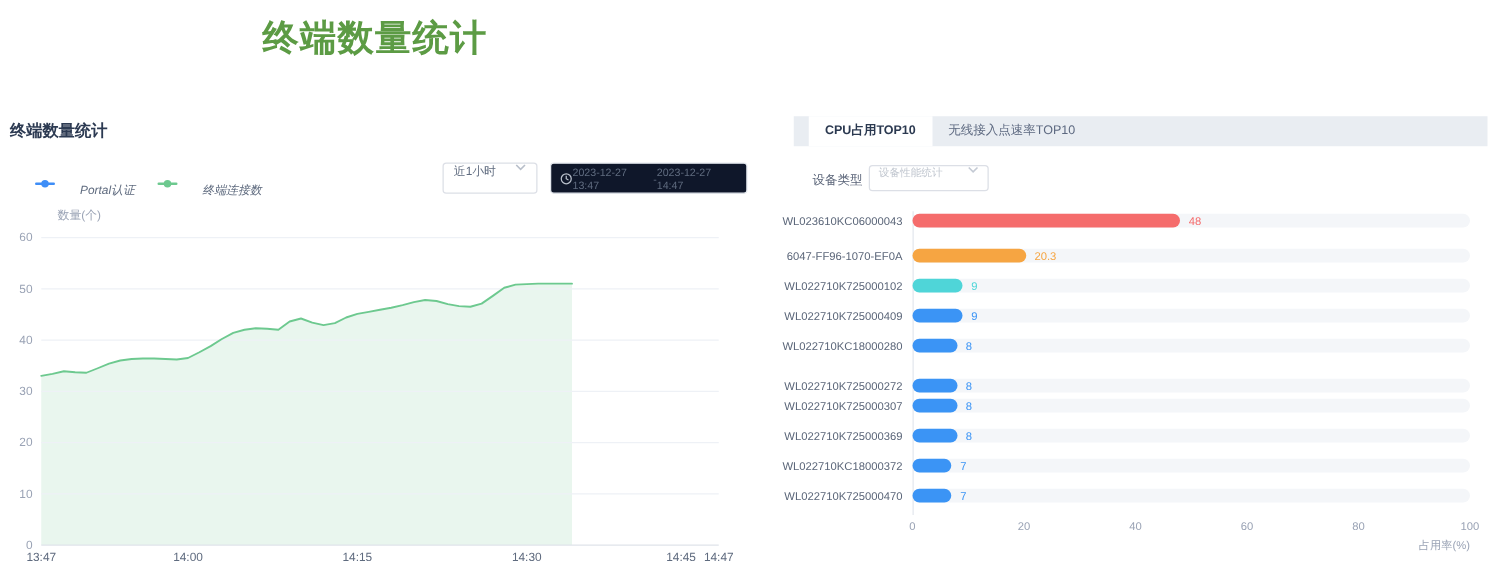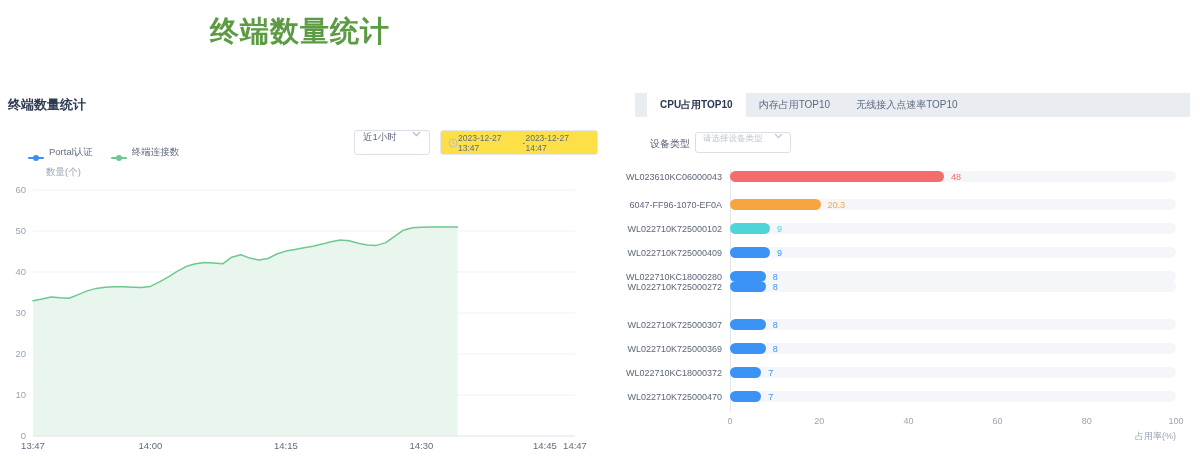--- a/index.html
+++ b/index.html
@@ -11,24 +11,24 @@
   .half.right{left:600px;}
   .big-heading{position:absolute;top:12px;left:0;width:100%;text-align:center;
        font-size:29px;line-height:38px;font-weight:700;color:#5c9b44;letter-spacing:1px;}
   .panel-title{position:absolute;top:96px;left:8px;font-size:13px;font-weight:700;color:#2c3a52;}
   
   .sel{display:flex;align-items:flex-start;justify-content:space-between;border:1px solid #dcdfe6;
        border-radius:3px;background:#fff;box-sizing:border-box;color:#5f6b7f;cursor:pointer;}
   .time-sel{position:absolute;left:354px;top:130px;width:76px;height:25px;padding:0 8px;font-size:9.5px;}
   .chev{display:inline-flex;align-items:center;}
   .daterange{position:absolute;left:440px;top:130px;width:158px;height:25px;border:1px solid #e4e8ee;
-       border-radius:3px;background:#fde047;box-sizing:border-box;display:flex;align-items:center;
+       border-radius:3px;background:#0f172a;box-sizing:border-box;display:flex;align-items:center;
        justify-content:space-between;padding:0 7px;font-size:8.5px;color:#5f6b7f;cursor:pointer;}
   .legend{position:absolute;left:28px;top:146px;display:flex;gap:18px;align-items:center;height:12px;}
-  .lg-item{display:flex;align-items:flex-end;gap:5px;cursor:pointer;}
+  .lg-item{display:flex;align-items:flex-start;gap:20px;cursor:pointer;font-style:italic;}
   .lg-line{position:relative;width:16px;height:2px;border-radius:1px;display:inline-block;}
   .lg-dot{position:absolute;left:5px;top:-2px;width:6px;height:6px;border-radius:50%;display:inline-block;}
   .lg-text{font-size:9.5px;color:#5f6b7f;}
   .y-name{position:absolute;left:10px;top:166px;font-size:9.5px;color:#9aa3b5;margin-left:36px;}
   #line-chart{position:absolute;left:0;top:182px;}
   
   .tabbar{position:absolute;left:35px;right:10px;top:93px;height:24px;background:#e9edf2;
        display:flex;align-items:stretch;padding-left:12px;}
   .tab{padding:0 13px;line-height:24px;font-size:10px;color:#5d6980;white-space:nowrap;cursor:pointer;}
   .tab.active{background:#fff;color:#2b3950;font-weight:700;}
@@ -114,27 +114,26 @@
         <text x="544.9" y="267" text-anchor="middle" fill="#5f6b7f" font-size="9.5">14:45</text>
         <text x="575.0" y="267" text-anchor="middle" fill="#5f6b7f" font-size="9.5">14:47</text>
         <path d="M33.0 118.7 L42.0 117.1 L51.1 115.0 L60.1 115.8 L69.1 116.2 L78.2 112.6 L87.2 108.9 L96.2 106.4 L105.3 105.2 L114.3 104.8 L123.3 104.8 L132.4 105.2 L141.4 105.6 L150.4 104.4 L159.5 99.8 L168.5 94.9 L177.5 89.2 L186.6 84.3 L195.6 81.8 L204.6 80.6 L213.7 81.0 L222.7 81.8 L231.7 75.2 L240.8 72.8 L249.8 76.1 L258.8 78.1 L267.9 76.5 L276.9 72.0 L285.9 69.1 L295.0 67.5 L304.0 65.8 L313.0 64.2 L322.1 62.1 L331.1 59.7 L340.1 58.0 L349.2 58.8 L358.2 61.3 L367.2 62.9 L376.3 63.4 L385.3 60.9 L394.3 54.7 L403.4 48.2 L412.4 45.7 L421.4 45.3 L430.5 44.9 L439.5 44.9 L448.5 44.9 L457.6 44.9" fill="none" stroke="#6dc98f" stroke-width="1.5" stroke-linejoin="round" stroke-linecap="round"></path>
       </svg>
   </section>
 
   <section class="half right">
 
     <div class="tabbar" id="tabbar">
         <div class="tab active">CPU占用TOP10</div>
-        <div class="tab">内存占用TOP10</div>
         <div class="tab">无线接入点速率TOP10</div>
       </div>
 
     <span class="devtype-label">设备类型</span>
     <div class="sel dev-sel">
-      <span class="ph">请选择设备类型</span>
+      <span class="ph">设备性能统计</span>
       <span class="chev">
         <svg width="9" height="6" viewBox="0 0 9 6">
             <polyline points="1,1 4.5,4.5 8,1" fill="none" stroke="#c4cad4" stroke-width="1.3"></polyline>
           </svg>
       </span>
     </div>
 
     <div class="vaxis-line"></div>
     <div id="barchart">
         <div class="bar-row" style="top: 171px;">
@@ -165,21 +164,21 @@
           </span>
           <span class="bar-value" style="left: 177.1px; color: rgb(59, 148, 245);">9</span>
         </div>
         <div class="bar-row" style="top: 271px;">
           <span class="bar-label">WL022710KC18000280</span>
           <span class="bar-track">
             <span class="bar-fill" style="width: 35.7px; background: rgb(59, 148, 245);"></span>
           </span>
           <span class="bar-value" style="left: 172.7px; color: rgb(59, 148, 245);">8</span>
         </div>
-        <div class="bar-row" style="top: 281px;">
+        <div class="bar-row" style="top: 303px;">
           <span class="bar-label">WL022710K725000272</span>
           <span class="bar-track">
             <span class="bar-fill" style="width: 35.7px; background: rgb(59, 148, 245);"></span>
           </span>
           <span class="bar-value" style="left: 172.7px; color: rgb(59, 148, 245);">8</span>
         </div>
         <div class="bar-row" style="top: 319px;">
           <span class="bar-label">WL022710K725000307</span>
           <span class="bar-track">
             <span class="bar-fill" style="width: 35.7px; background: rgb(59, 148, 245);"></span>

